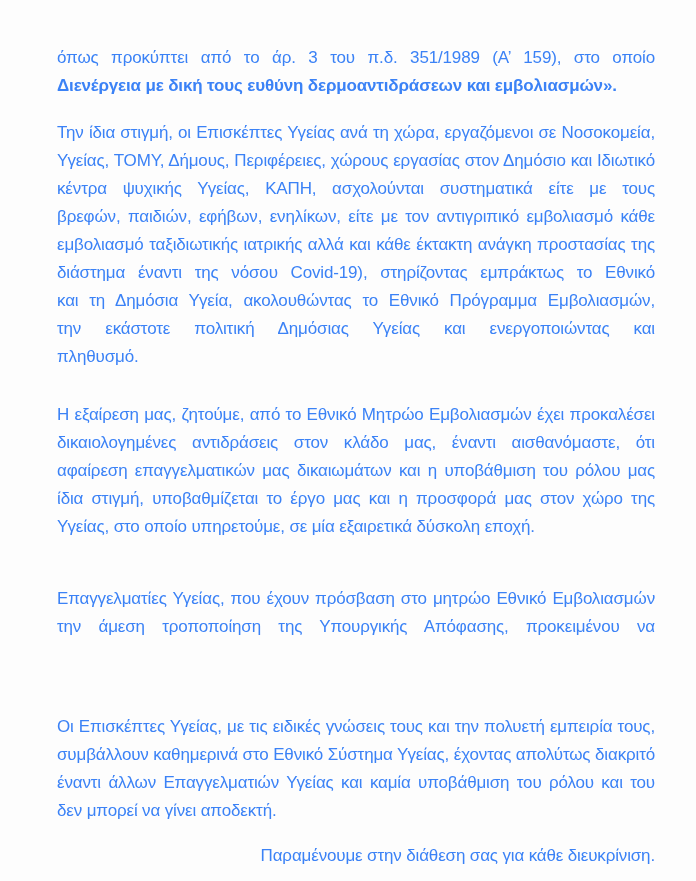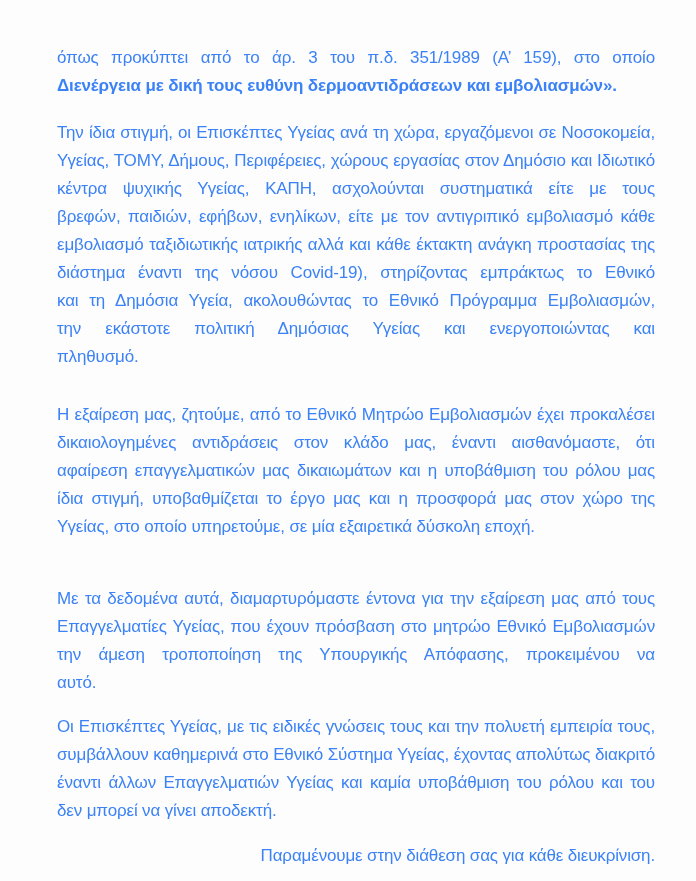--- a/index.html
+++ b/index.html
@@ -48,24 +48,22 @@
 
   <div class="text" id="p3">
     <span class="line j">Η εξαίρεση μας, ζητούμε, από το Εθνικό Μητρώο Εμβολιασμών έχει προκαλέσει</span>
     <span class="line j">δικαιολογημένες αντιδράσεις στον κλάδο μας, έναντι αισθανόμαστε, ότι επιχειρείται η</span>
     <span class="line j">αφαίρεση επαγγελματικών μας δικαιωμάτων και η υποβάθμιση του ρόλου μας και την</span>
     <span class="line j">ίδια στιγμή, υποβαθμίζεται το έργο μας και η προσφορά μας στον χώρο της Δημόσιας</span>
     <span class="line">Υγείας, στο οποίο υπηρετούμε, σε μία εξαιρετικά δύσκολη εποχή.</span>
   </div>
 
   <div class="text" id="p4">
-    <span class="line j">Με τα δεδομένα αυτά, διαμαρτυρόμαστε έντονα για την εξαίρεση μας από τους</span>
     <span class="line j">Επαγγελματίες Υγείας, που έχουν πρόσβαση στο μητρώο Εθνικό Εμβολιασμών και ζητούμε</span>
     <span class="line j">την άμεση τροποποίηση της Υπουργικής Απόφασης, προκειμένου να συμπεριληφθούμε σε</span>
-    <span class="line">αυτό.</span>
   </div>
 
   <div class="text" id="p5">
     <span class="line j">Οι Επισκέπτες Υγείας, με τις ειδικές γνώσεις τους και την πολυετή εμπειρία τους,</span>
     <span class="line j">συμβάλλουν καθημερινά στο Εθνικό Σύστημα Υγείας, έχοντας απολύτως διακριτό ρόλο</span>
     <span class="line j">έναντι άλλων Επαγγελματιών Υγείας και καμία υποβάθμιση του ρόλου και του έργου μας</span>
     <span class="line">δεν μπορεί να γίνει αποδεκτή.</span>
   </div>
 
   <div class="text" id="p6">

